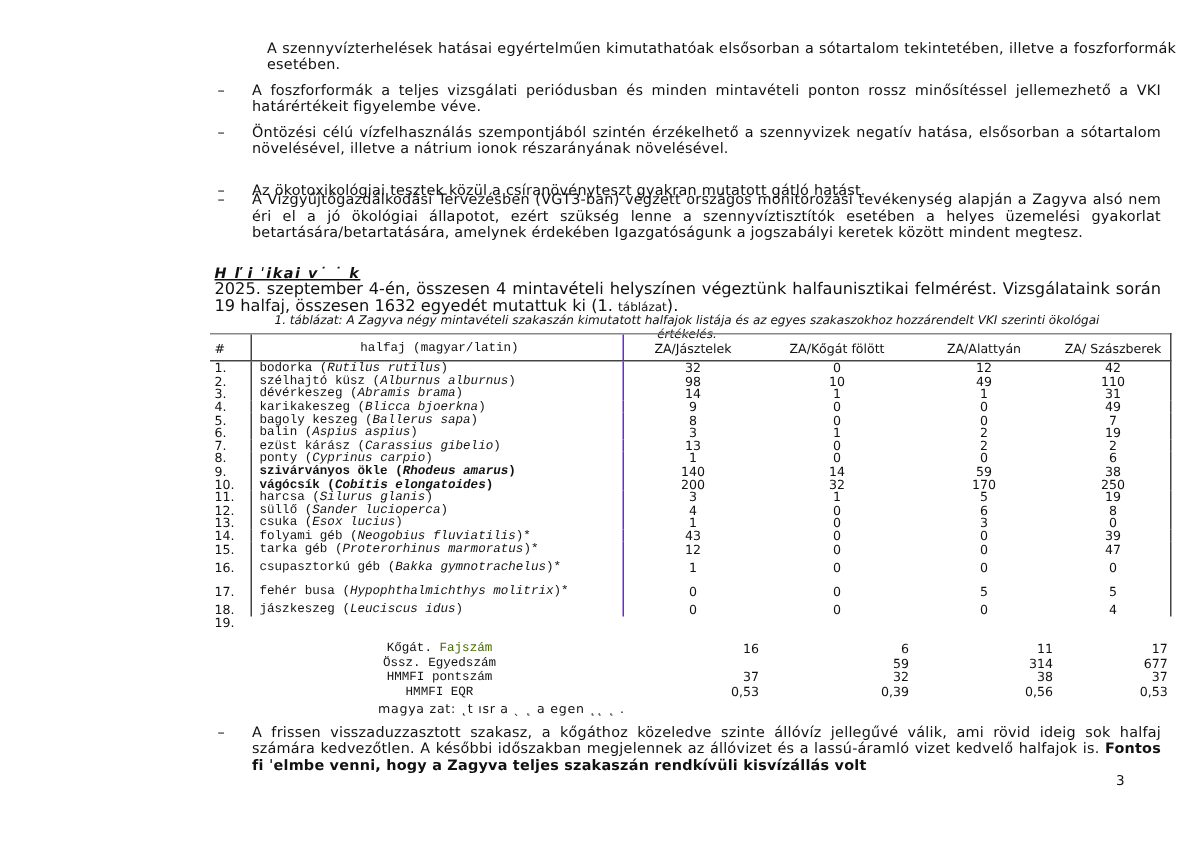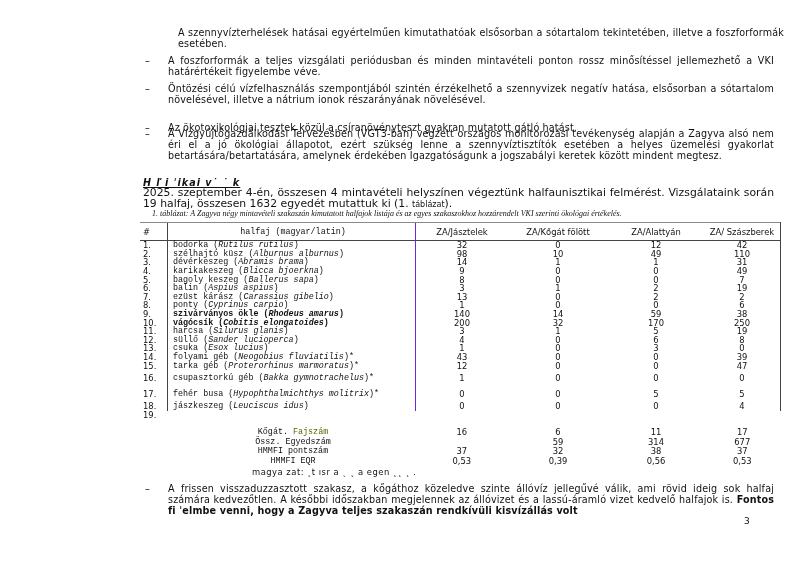--- a/index.html
+++ b/index.html
@@ -5,34 +5,34 @@
   html, body { margin:0; padding:0; background:#ffffff; }
   body { width:800px; height:562px; position:relative; overflow:hidden;
          font-family:"DejaVu Sans", sans-serif; color:#111; font-size:9.6px; line-height:11px; }
   .page { position:absolute; left:0; top:0; width:800px; height:562px; }
   .para { position:absolute; left:168px; width:606px; text-align:justify; letter-spacing:0.15px; }
   .para.first { top:27px;margin-left:10px; }
   .dash { position:absolute; left:145px; }
   .heading { position:absolute; left:143px; top:177px; font-weight:bold; text-decoration:underline; font-size:9.6px; letter-spacing:1px;font-style:italic; }
   .intro { position:absolute; left:143px; top:187px; width:631px; text-align:justify; font-size:10.8px; line-height:11px; }
   .intro .small { font-size:8px; }
-  .caption { position:absolute; left:152px; top:209px; width:580px; font-style:italic; font-size:8px; line-height:9px;font-family:Liberation Serif, serif; }
+  .caption { position:absolute; left:168px; top:209px; width:580px; text-align:center; font-style:italic; font-size:8px; line-height:9px; }
   table.fish { position:absolute; left:140px; top:222px; border-collapse:collapse; font-size:8.4px; line-height:8px; }
   table.fish td, table.fish th { padding:0 2px; height:8.6px; vertical-align:middle; }
   table.fish th { font-weight:normal; font-size:8.4px; height:17px; border-bottom:1px solid #444; border-top:1px solid #888; }
   .c-num { width:22px; text-align:left; padding-left:3px !important; }
   .c-name { width:240px; text-align:left; border-left:1px solid #444; padding-left:5px !important;font-family:Liberation Mono, monospace; }
   .c-v { text-align:center; }
   .c1 { width:88px; border-left:1px solid #6d28d9; }
   .c2 { width:96px; }
   .c3 { width:92px; }
   .c4 { width:72px; border-right:1px solid #444; }
   tr.bold td.c-name { font-weight:bold; }
   tr.tall td { height:16px; line-height:8px;margin-left:32px; }
-  tr.sum td { height:9.5px; }
+  tr.sum td { height:9.5px;text-align:right; }
   tr.sum td.c-name, tr.sum td.c1, tr.sum td.c4 { border:none; }
   tr.sum td.c-name { text-align:center; }
   tr.empty td.c-name, tr.empty td.c1, tr.empty td.c4 { border:none; }
   .gap td { height:6px; border:none !important; }
   .fl-green { color:#4b6b00; }
   .magyar { position:absolute; left:252px; top:467px; font-size:8.4px; color:#111; letter-spacing:0.5px; }
   .para.last { top:483px; }
   .b { font-weight:bold; }
   .pageno { position:absolute; left:744px; top:516px; font-size:9px; }
 </style>

